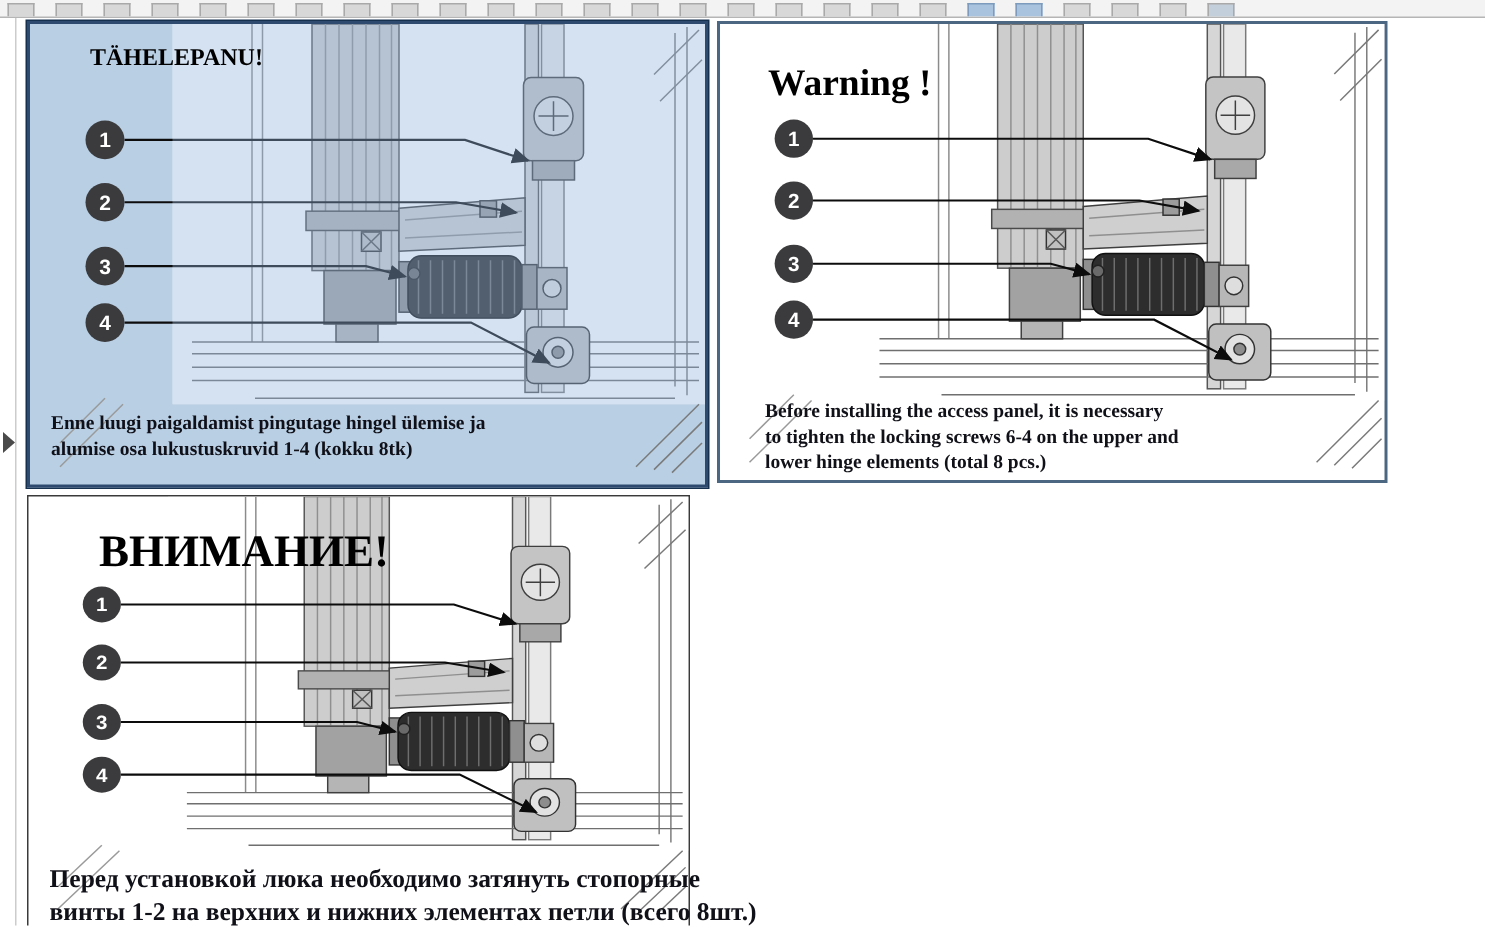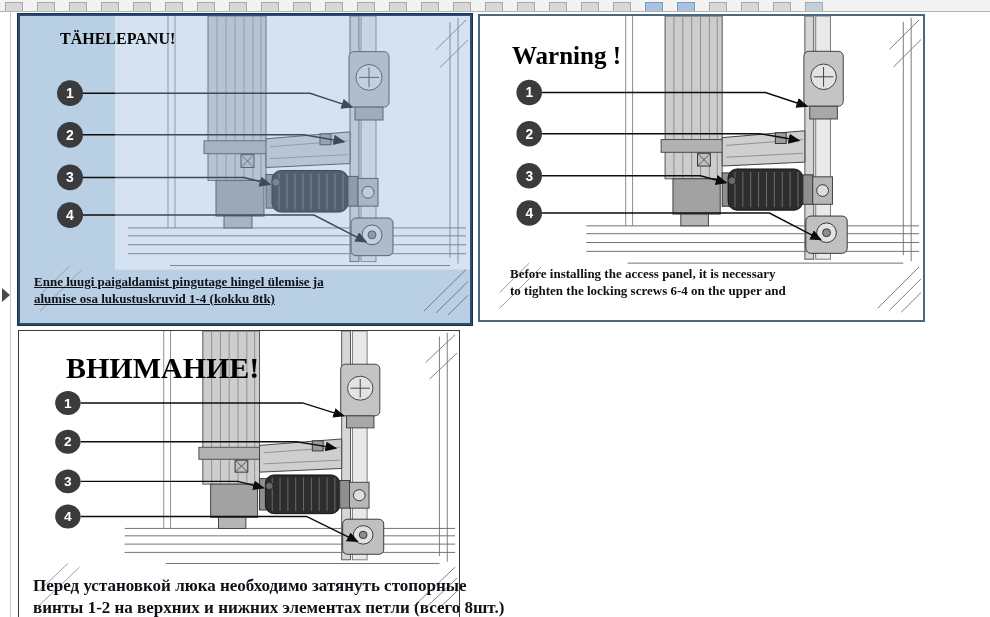--- a/index.html
+++ b/index.html
@@ -29,21 +29,21 @@
   .panel .title { position:absolute; z-index:3; color:#000;
                   font-family:"Liberation Serif", serif; font-weight:700; }
   .panel .caption { position:absolute; z-index:3; color:#101018;
                     font-family:"Liberation Serif", serif; font-weight:700;
                     font-size:13px; line-height:1.3; }
   .panel .caption div { white-space:nowrap; }
 
   .p-ee { left:18px;  top:14px;  width:454px; height:311px;
           background:#b9cfe4; border-color:#2e4a6e; box-shadow:0 0 0 1px #16304f; }
   .p-ee .title   { left:40px; top:14px; font-size:16px; }
-  .p-ee .caption { left:14px; top:258px;text-decoration:underline; }
+  .p-ee .caption { left:14px; top:258px; }
 
   .p-en { left:478px; top:14px; width:447px; height:308px; }
   .p-en .title   { left:32px; top:26px; font-size:25px; }
   .p-en .caption { left:30px; top:250px; }
 
   .p-ru { left:18px; top:330px; width:442px; height:287px;
           border-width:1px; border-color:#3a3a3a; border-bottom:none; }
   .p-ru .title   { left:47px; top:20px; font-size:30px; }
   .p-ru .caption { left:14px; top:244px; font-size:17px; }
 
@@ -320,20 +320,21 @@
       <text x="50" y="206" fill="#fff">4</text>
     </g>
 
     <rect class="tint" x="95" y="0" width="355" height="256" fill="#8fb3d9" opacity="0.38"></rect>
   </svg>
 </div>
   <div class="title">Warning !</div>
   <div class="caption">
     <div>Before installing the access panel, it is necessary</div>
     <div>to tighten the locking screws 6-4 on the upper and</div>
+    <div>lower hinge elements (total 8 pcs.)</div>
   </div>
 </section>
 
 <section class="panel p-ru">
   <div class="art">
   <svg viewBox="0 0 450 310" preserveAspectRatio="none">
     <g>
       <rect x="95" y="0" width="355" height="256" fill="#ffffff"></rect>
 
       <g stroke="#9a9a9a" stroke-width="1">

